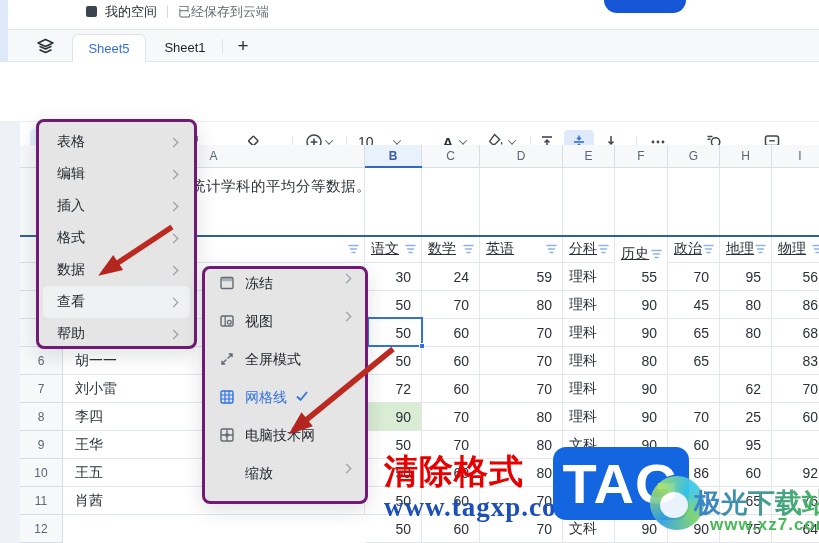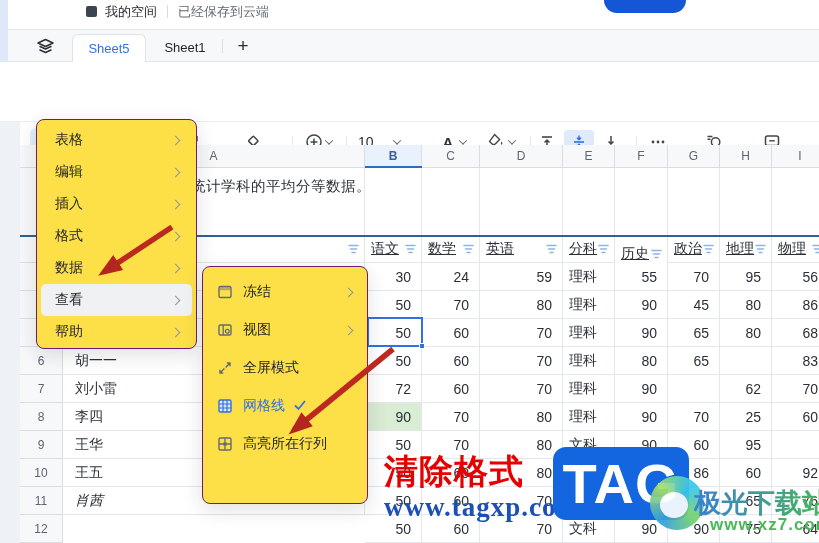--- a/index.html
+++ b/index.html
@@ -62,31 +62,31 @@
   .cell.green{ background:#d9ecd4; }
   .fieldcell{ font-size:14px;text-decoration:underline; }
   .filt{ position:absolute; right:5px; top:50%; transform:translateY(-50%); }
   .note{ position:absolute; left:191px; top:177px; font-size:14.5px; letter-spacing:.5px; color:#2d3138; z-index:2; white-space:nowrap; }
   .frozen-line{ position:absolute; left:20px; top:235px; width:799px; height:2px; background:#2d6198; z-index:3; }
   .col-underline{ position:absolute; left:365px; top:166px; width:57px; height:2px; background:#2f6bc4; z-index:3; }
   .sel-box{ position:absolute; left:367px; top:317px; width:56px; height:30px; border:2px solid #3370e0; z-index:4; }
   .sel-handle{ position:absolute; right:-4px; bottom:-4px; width:6px; height:6px; background:#3370e0; border:1px solid #fff; }
 
   
-  .panel{ position:absolute; background:#fde047; border:1px solid #701a75; border-radius:8px;
+  .panel{ position:absolute; background:#e5e5e5; border:3px solid #701a75; border-radius:8px;
           box-shadow:0 6px 20px rgba(31,35,41,.14); z-index:10; }
   #mainmenu{ left:36px; top:119px; width:161px; height:230px; padding-top:4px; }
   .mitem{ height:32px; margin:0 4px; border-radius:5px; display:flex; align-items:center;
           padding:0 10px 0 14px; font-size:14px; color:#1f2329; }
   .mitem.hover{ background:#f0f1f3; }
   .mitem .sp{ flex:1; }
   .chev{ width:7px; height:7px; border-right:1.5px solid #8f959e; border-top:1.5px solid #8f959e;
          transform:rotate(45deg); margin-right:3px; flex:none; }
   #submenu{ left:202px; top:266px; width:166px; height:238px; padding-top:6px; }
-  .sitem{ height:38px; display:flex; align-items:center; padding:0 12px 0 14px; font-size:14px; color:#1f2329; }
+  .sitem{ height:38px; display:flex; align-items:flex-start; padding:0 12px 0 14px; font-size:14px; color:#1f2329; }
   .sitem .ic{ width:16px; height:16px; margin-right:10px; flex:none; }
   .sitem .sp{ flex:1; }
   .sitem.blue{ color:#3370e0; }
   .checkmk{ margin-left:8px; }
 
   
   .arrows{ position:absolute; left:0; top:0; z-index:20; pointer-events:none; }
   .wm{ position:absolute; z-index:30; white-space:nowrap; }
   .wm-red{ left:384px; top:449px; font-size:34px; font-weight:900; color:#e60000; letter-spacing:1px; }
   .wm-blue{ left:384px; top:492px; font-size:27px; font-weight:bold; color:#1c4fb8;
@@ -434,21 +434,21 @@
       <div class="cell num" style="left: 752px; top: 286px; width: 57px; height: 28px;"></div>
       <div class="cell name" style="left: 43px; top: 314px; width: 302px; height: 28px;">王五</div>
       <div class="cell num" style="left: 345px; top: 314px; width: 57px; height: 28px;">50</div>
       <div class="cell num" style="left: 402px; top: 314px; width: 58px; height: 28px;">60</div>
       <div class="cell num" style="left: 460px; top: 314px; width: 83px; height: 28px;">80</div>
       <div class="cell txt" style="left: 543px; top: 314px; width: 52px; height: 28px;">文科</div>
       <div class="cell num" style="left: 595px; top: 314px; width: 53px; height: 28px;">90</div>
       <div class="cell num" style="left: 648px; top: 314px; width: 52px; height: 28px;">86</div>
       <div class="cell num" style="left: 700px; top: 314px; width: 52px; height: 28px;">60</div>
       <div class="cell num" style="left: 752px; top: 314px; width: 57px; height: 28px;">92</div>
-      <div class="cell name" style="left: 43px; top: 342px; width: 302px; height: 28px; font-style: italic;">肖茜</div>
+      <div class="cell name" style="left: 43px; top: 342px; width: 302px; height: 28px;">肖茜</div>
       <div class="cell num" style="left: 345px; top: 342px; width: 57px; height: 28px;">50</div>
       <div class="cell num" style="left: 402px; top: 342px; width: 58px; height: 28px;">60</div>
       <div class="cell num" style="left: 460px; top: 342px; width: 83px; height: 28px;">70</div>
       <div class="cell txt" style="left: 543px; top: 342px; width: 52px; height: 28px;">文科</div>
       <div class="cell num" style="left: 595px; top: 342px; width: 53px; height: 28px;">90</div>
       <div class="cell num" style="left: 648px; top: 342px; width: 52px; height: 28px;"></div>
       <div class="cell num" style="left: 700px; top: 342px; width: 52px; height: 28px;">65</div>
       <div class="cell num" style="left: 752px; top: 342px; width: 57px; height: 28px;">76</div>
       <div class="cell num" style="left: 345px; top: 370px; width: 57px; height: 28px;">50</div>
       <div class="cell num" style="left: 402px; top: 370px; width: 58px; height: 28px;">60</div>
@@ -540,22 +540,28 @@
             <path d="M2 6.5 L5.5 10 L12 2" fill="none" stroke="#3370e0" stroke-width="1.8"></path>
           </svg></span>
         <span class="sp"></span>
       </div>
       <div class="sitem">
         <span class="ic"><svg width="16" height="16" viewBox="0 0 16 16">
             <rect x="2" y="2" width="12" height="12" rx="1.5" fill="none" stroke="#646a73" stroke-width="1.4"></rect>
             <path d="M8 2v12M2 8h12" stroke="#646a73" stroke-width="1.3"></path>
             <rect x="6.4" y="6.4" width="3.2" height="3.2" fill="#646a73"></rect>
           </svg></span>
-        <span>高亮所在行列</span>
-        <span class="sp"></span>
+        <span>电脑技术网</span>
+        <span class="sp"></span>
+      </div>
+      <div class="sitem">
+        <span class="ic"></span>
+        <span>缩放</span>
+        <span class="sp"></span>
+        <span class="chev"></span>
       </div>
     </div>
 
   <svg class="arrows" width="819" height="543">
     <defs>
       <marker id="ah" markerUnits="userSpaceOnUse" markerWidth="26" markerHeight="20" refX="18" refY="10" orient="auto">
         <path d="M1 1 L25 10 L1 19 Z" fill="#b3251e"></path>
       </marker>
     </defs>
     <line x1="172" y1="227" x2="104" y2="272" stroke="#bb2920" stroke-width="5.5" marker-end="url(#ah)"></line>

